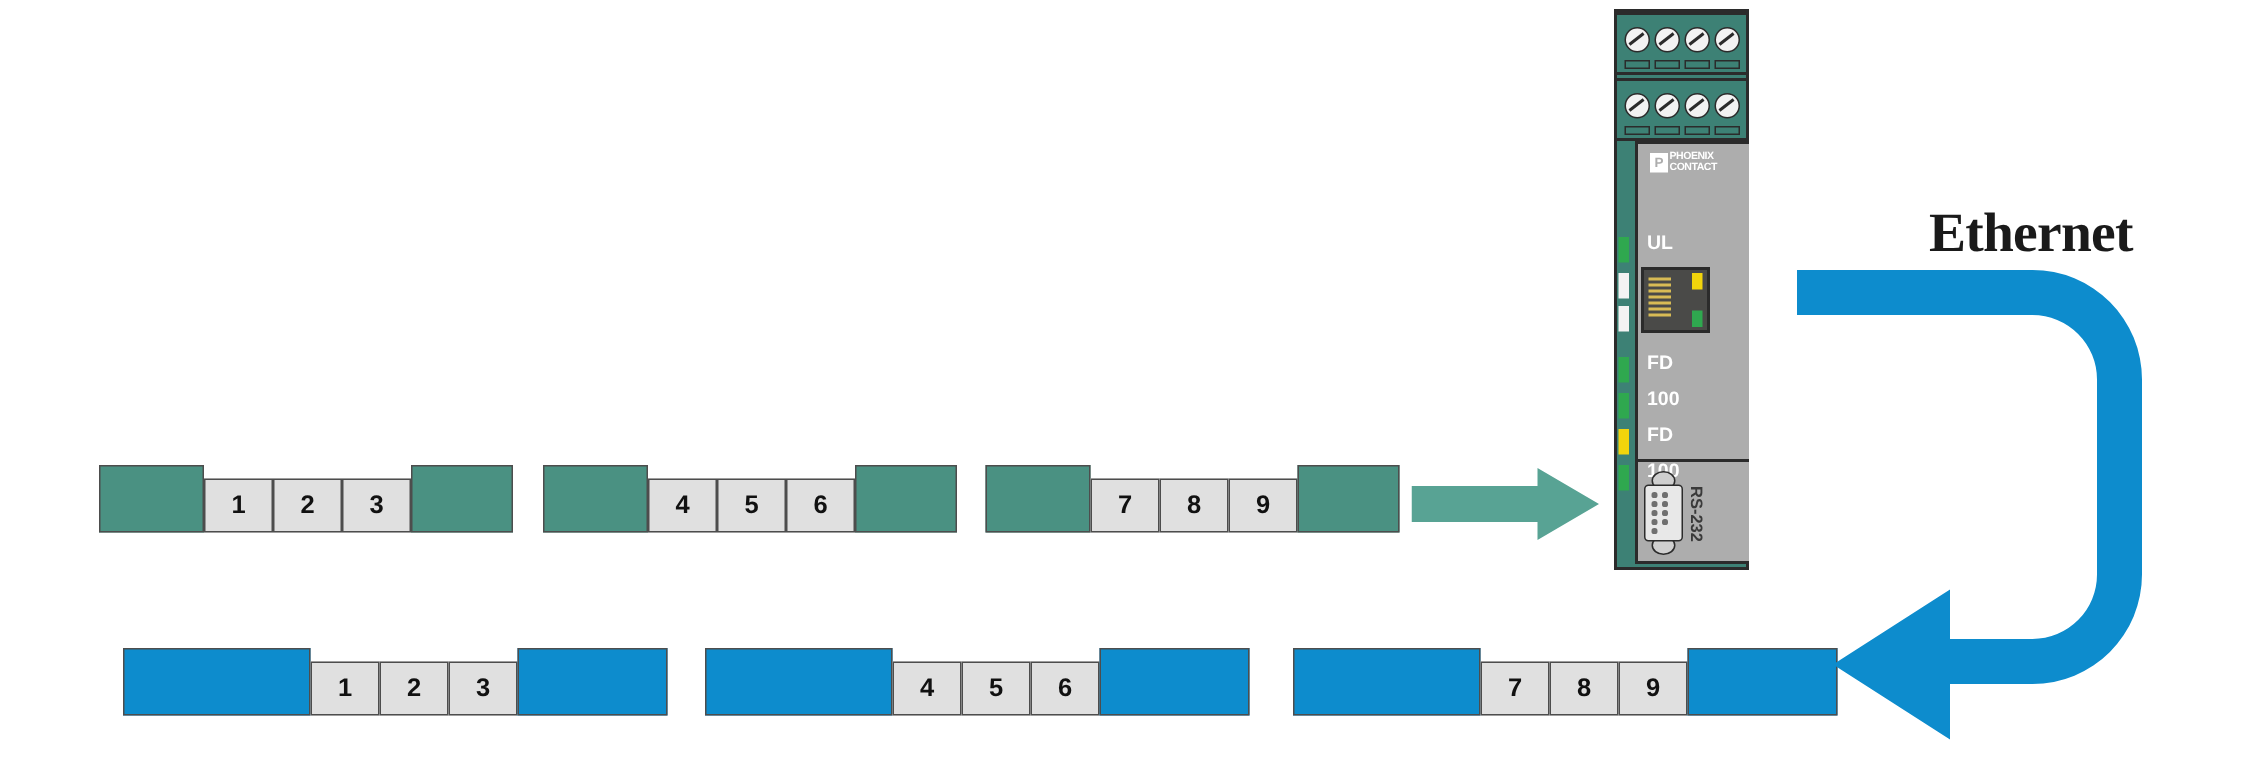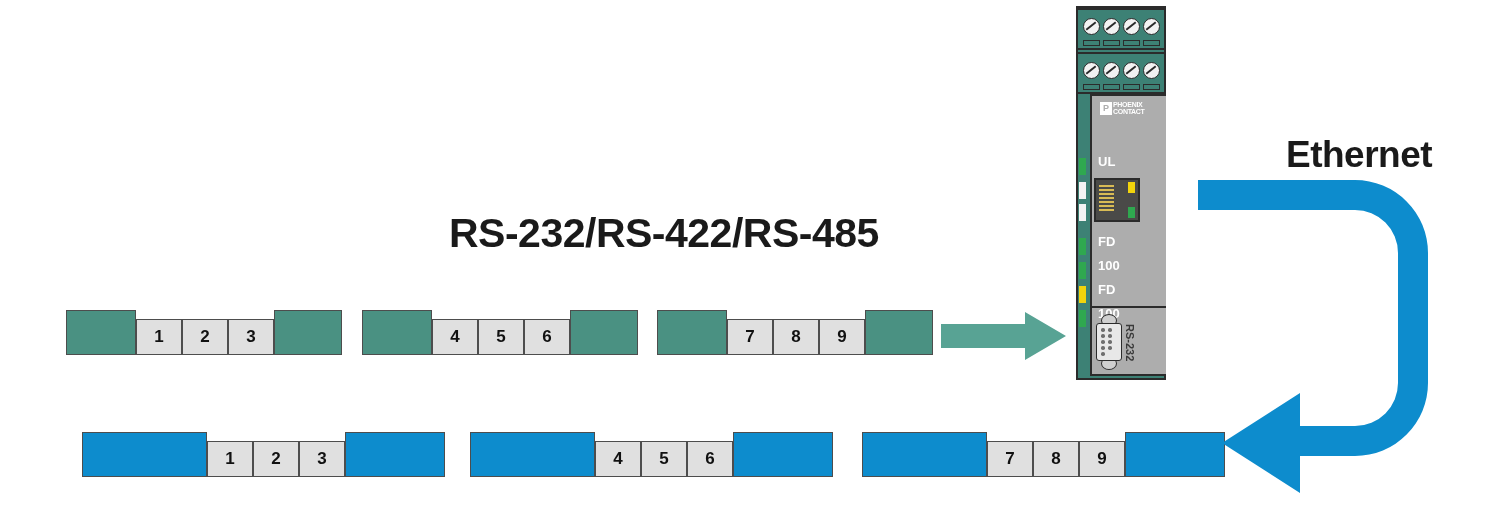--- a/index.html
+++ b/index.html
@@ -14,21 +14,21 @@
     position: relative;
     width: 1500px;
     height: 519px;
     background: #ffffff;
     overflow: hidden;
   }
 
   
   .title-text {
     position: absolute;
-    font-family: Liberation Sans, sans-serif;
+    font-family: Liberation Serif, serif;
     font-weight: bold;
     color: #1a1a1a;
     white-space: nowrap;
     letter-spacing: -0.5px;
   }
   #serial-title {
     left: 449px;
     top: 210px;
     font-size: 41px;
   }
@@ -314,21 +314,20 @@
     color: #3a3a3a;
     writing-mode: vertical-rl;
     letter-spacing: 0px;
   }
 </style>
 </head>
 <body>
 
 <div id="canvas">
 
-  <div class="title-text" id="serial-title">RS-232/RS-422/RS-485</div>
 
   <div class="title-text" id="ethernet-title">Ethernet</div>
 
   <div class="frame serial" id="serial-frame-0" style="left:66px; top:310px; width:276px;">
     <div class="seg pad" style="left:0px; width:70px;"></div>
     <div class="seg cell" style="left:70px; width:46px;">1</div>
     <div class="seg cell" style="left:116px; width:46px;">2</div>
     <div class="seg cell" style="left:162px; width:46px;">3</div>
     <div class="seg pad" style="left:208px; width:68px;"></div>
   </div>

